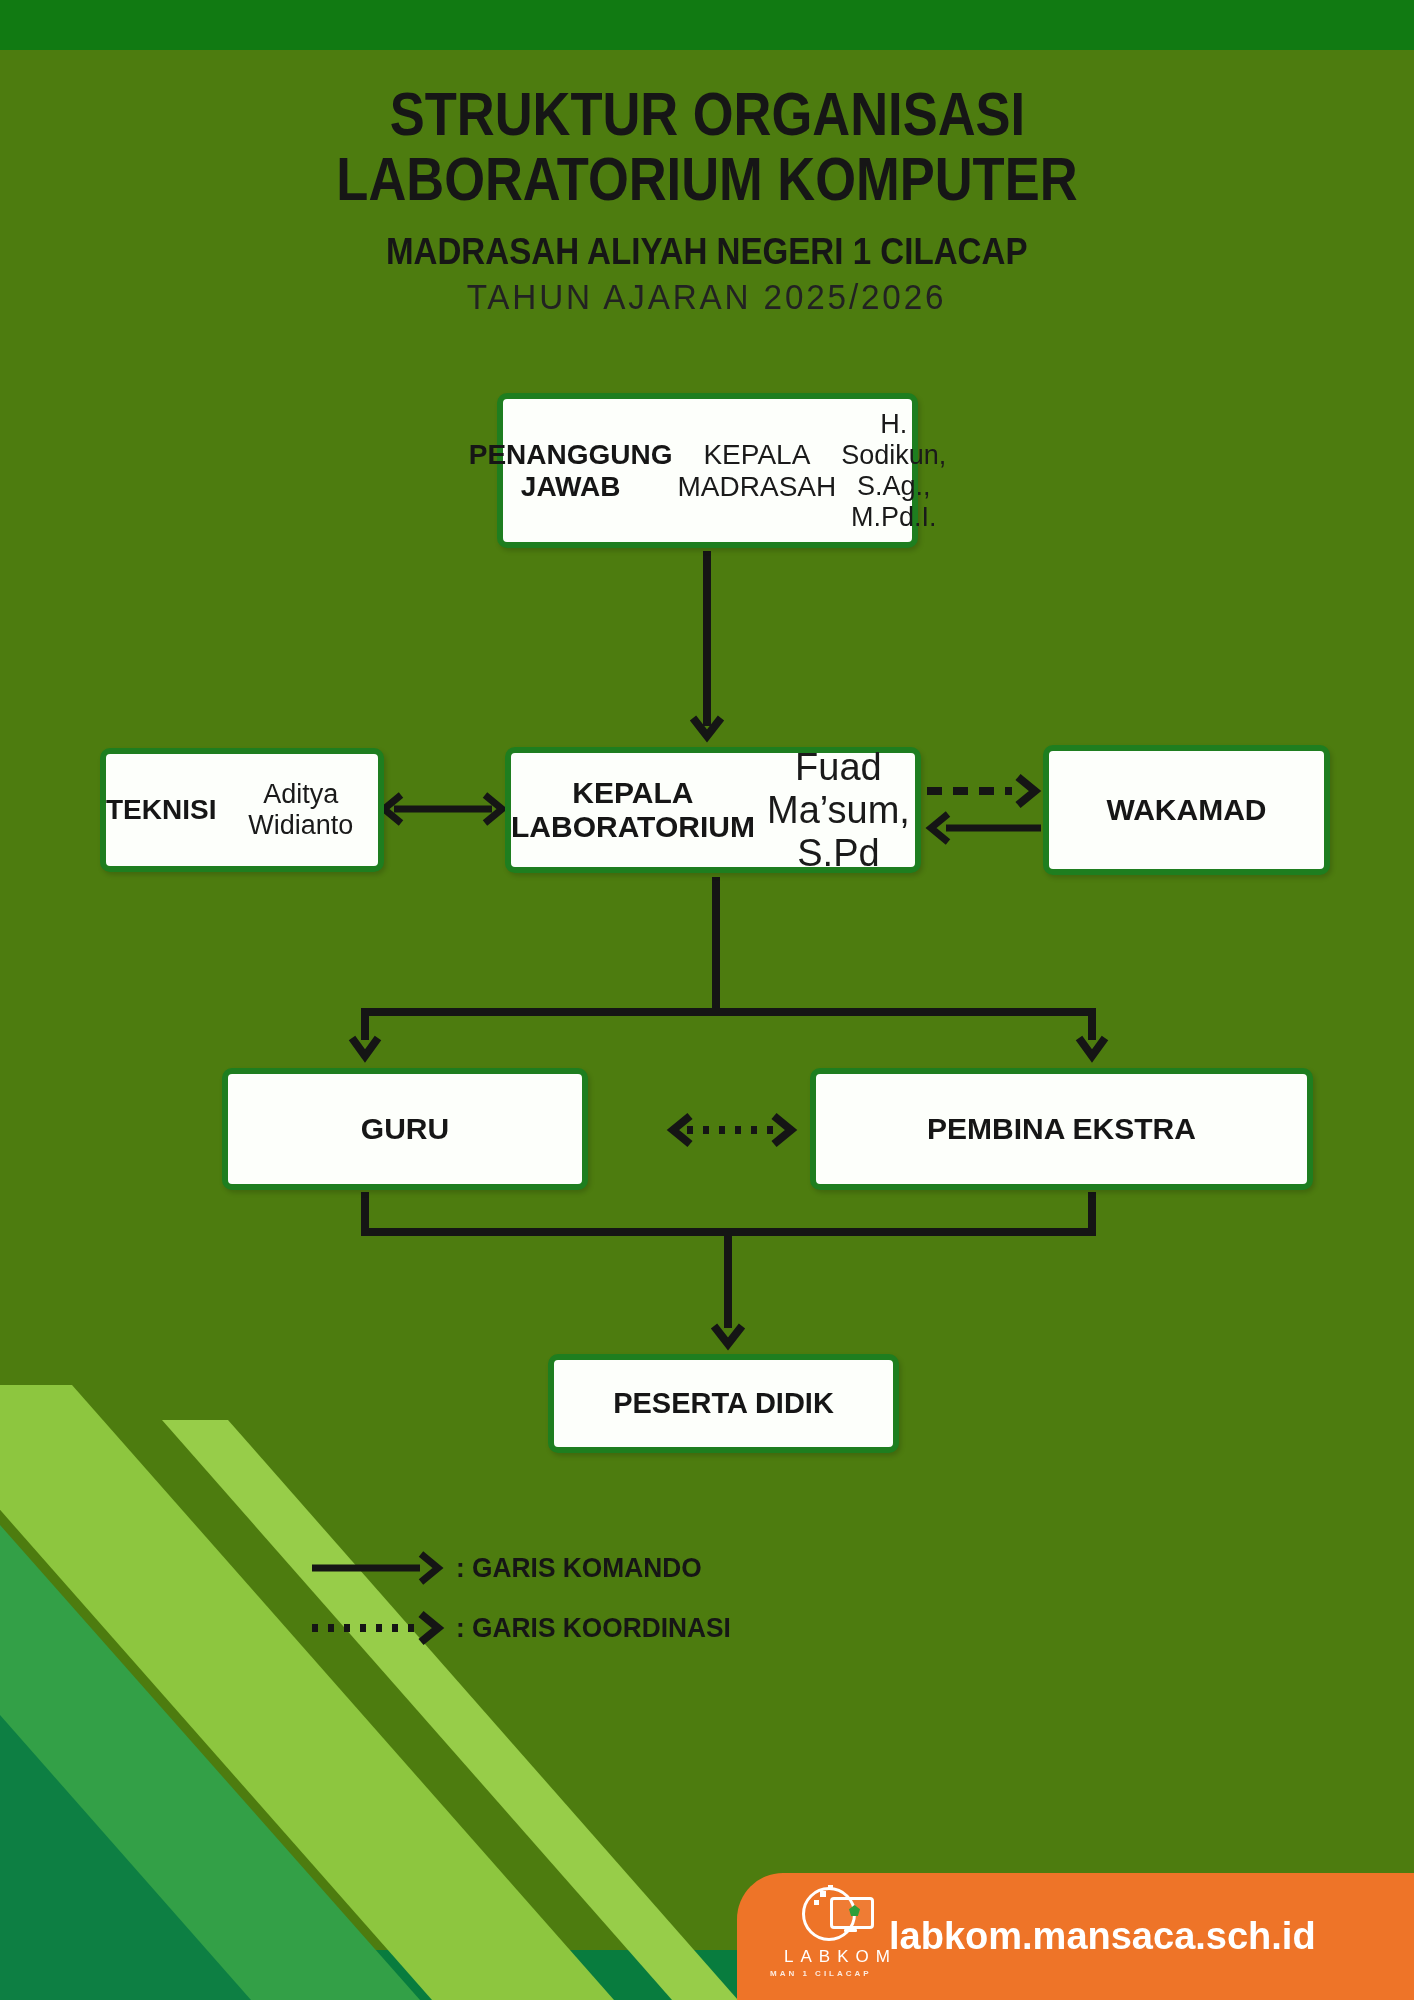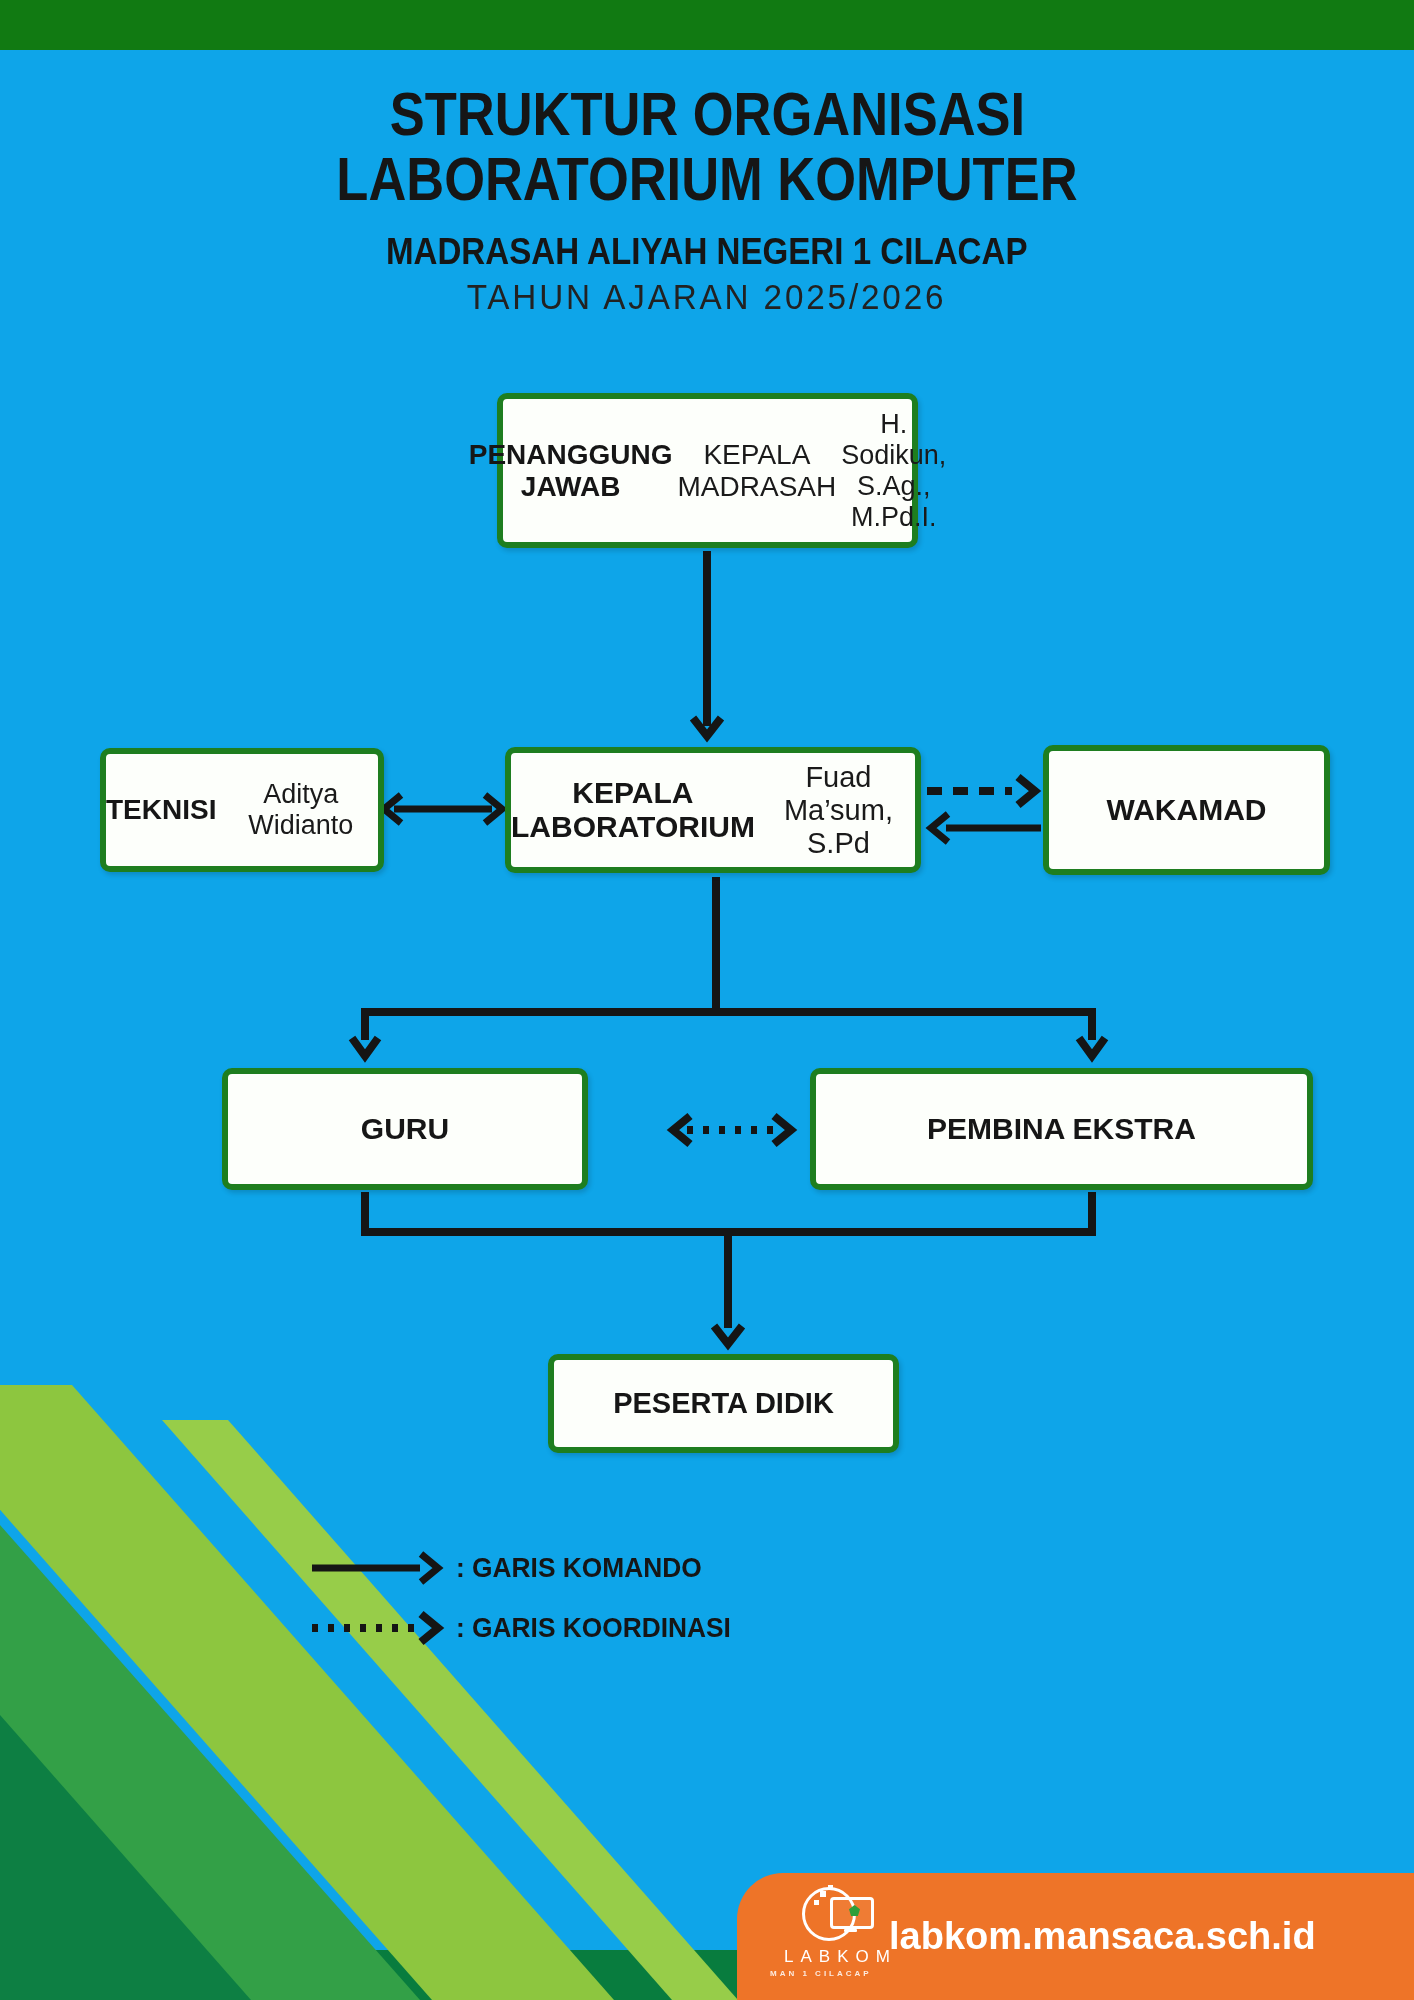--- a/index.html
+++ b/index.html
@@ -1,18 +1,18 @@
 <!DOCTYPE html>
 <html><head>
 <meta charset="utf-8">
 <style>
   html,body{margin:0;padding:0;background:#e8e8e8;}
   .page{
     position:relative;width:1414px;height:2000px;margin:0 auto;
-    background:#0ea5e9;overflow:hidden;
+    background:#4d7c0f;overflow:hidden;
     font-family:"Liberation Sans", sans-serif;color:#111;
   }
   .topbar{position:absolute;left:0;top:0;width:100%;height:50px;background:#117a12;}
   
   .title-block{position:absolute;left:0;right:0;top:82px;text-align:center;}
   .t-main{display:inline-block;font-size:61px;font-weight:700;line-height:65px;
     letter-spacing:0px;transform:scaleX(.86);transform-origin:center;color:#161616;white-space:nowrap;}
   .subtitle{position:absolute;left:0;right:0;top:231px;text-align:center;}
   .t-sub{display:inline-block;font-size:36px;font-weight:700;transform:scaleX(.92);color:#161616;white-space:nowrap;}
   .yearline{position:absolute;left:0;right:0;top:277px;text-align:center;}
@@ -28,21 +28,21 @@
   .node .bp{font-weight:400;color:#1a1a1a;}
   .n-pj{left:497px;top:393px;width:421px;height:155px;gap:5px;}
   .n-pj .bt{font-size:28px;}
   .n-pj .bp1{font-size:28px;}
   .n-pj .bp2{font-size:27px;font-weight:500;}
   .n-teknisi{left:100px;top:748px;width:284px;height:124px;}
   .n-teknisi .bt{font-size:28px;}
   .n-teknisi .bp{font-size:27px;}
   .n-kepala{left:505px;top:747px;width:416px;height:126px;}
   .n-kepala .bt{font-size:30px;}
-  .n-kepala .bp{font-size:29px;}
+  .n-kepala .bp{font-size:38px;}
   .n-wakamad{left:1043px;top:745px;width:287px;height:130px;}
   .n-wakamad .bt{font-size:30px;}
   .n-guru{left:222px;top:1068px;width:366px;height:122px;}
   .n-guru .bt{font-size:30px;}
   .n-pembina{left:810px;top:1068px;width:503px;height:122px;}
   .n-pembina .bt{font-size:30px;}
   .n-peserta{left:548px;top:1354px;width:351px;height:99px;}
   .n-peserta .bt{font-size:29px;}
   
   .connectors{position:absolute;left:0;top:0;z-index:1;}

